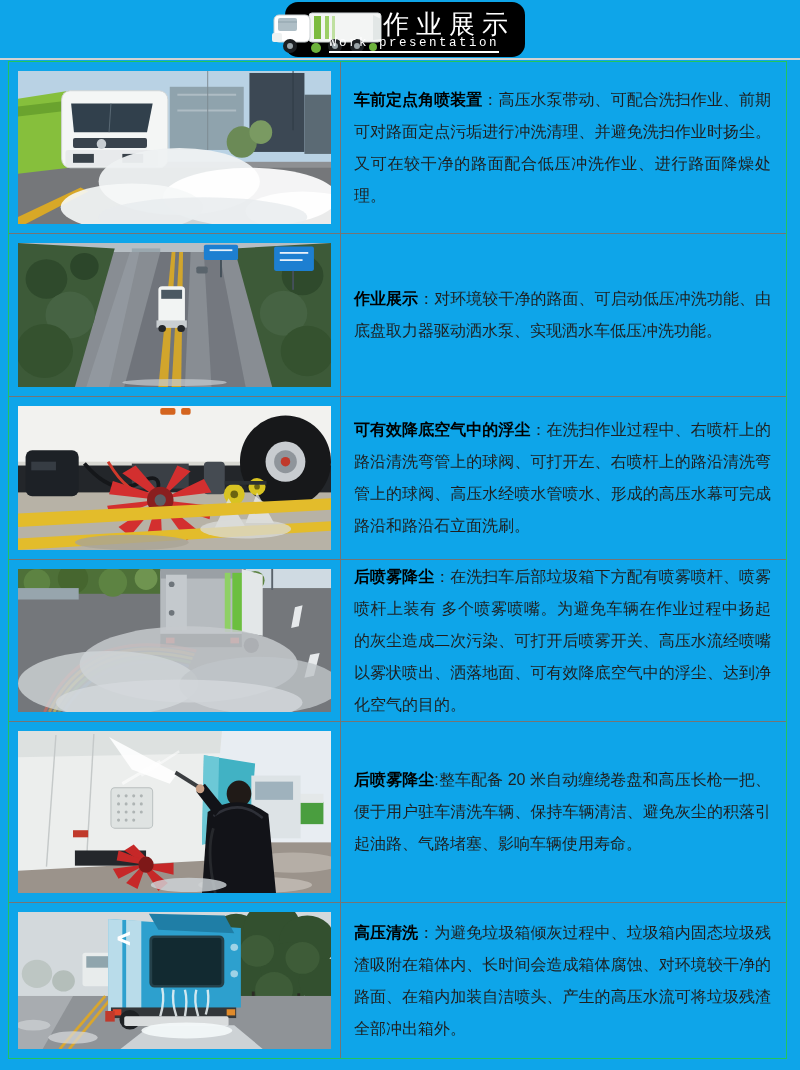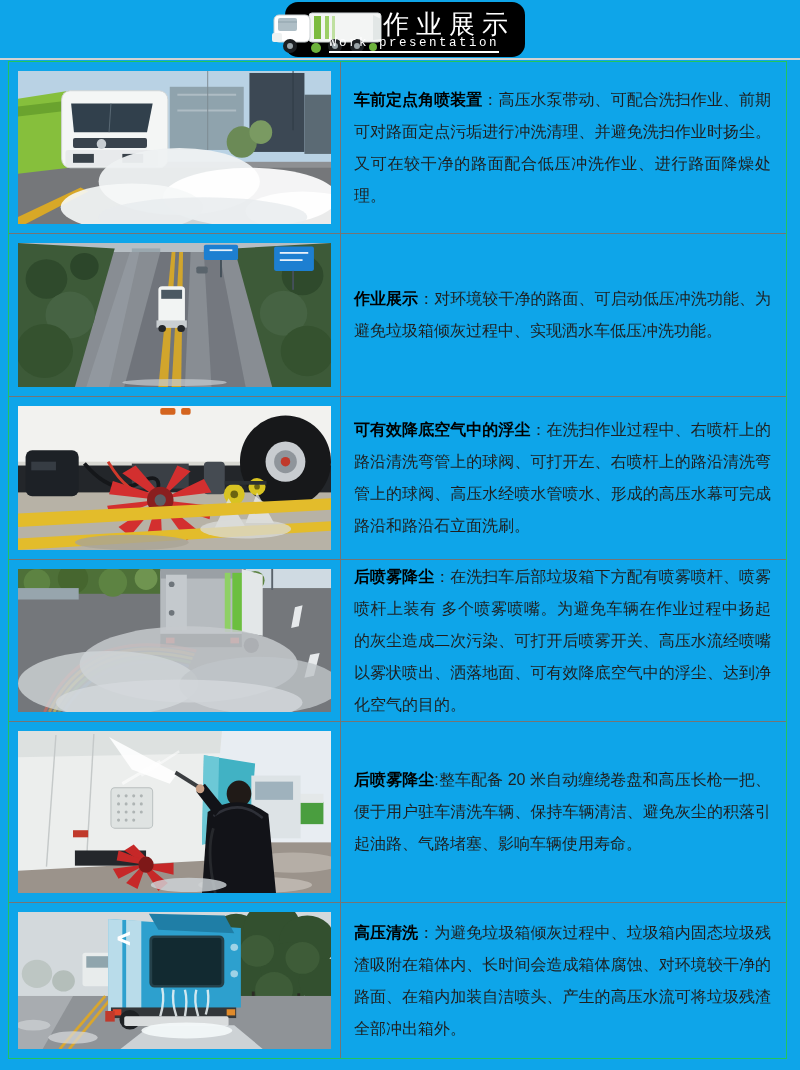--- a/index.html
+++ b/index.html
@@ -144,21 +144,21 @@
             <rect x="270" y="4" width="42" height="27" rx="2" fill="#1d7fd1"></rect>
             <line x1="276" y1="11" x2="306" y2="11" stroke="#e8f1fa" stroke-width="2"></line>
             <line x1="276" y1="19" x2="300" y2="19" stroke="#e8f1fa" stroke-width="2"></line>
             <line x1="214" y1="19" x2="214" y2="38" stroke="#44505a" stroke-width="2"></line>
             <line x1="290" y1="31" x2="290" y2="52" stroke="#44505a" stroke-width="2"></line>
             <ellipse cx="165" cy="155" rx="55" ry="4" fill="#c8ccd0" opacity="0.7"></ellipse>
           </svg>
         </div>
       </div>
       <div class="text-cell">
-        <p><b>作业展示</b><span>：</span><span>对环境较干净的路面、可启动低压冲洗功能、为避免垃圾箱倾灰过程中、实现洒水车低压冲洗功能。</span></p>
+        <p><b>作业展示</b><span>：</span><span>对环境较干净的路面、可启动低压冲洗功能、由底盘取力器驱动洒水泵、实现洒水车低压冲洗功能。</span></p>
       </div>
     </div>
 
     <div class="row r3">
       <div class="img-cell">
         <div class="photo">
           <svg viewBox="0 0 330 150" preserveAspectRatio="none">
             <rect x="0" y="0" width="330" height="64" fill="#f2f2ef"></rect>
             <rect x="0" y="58" width="330" height="8" fill="#d8d8d2"></rect>
             <rect x="150" y="2" width="16" height="7" rx="2" fill="#d4641e"></rect>

